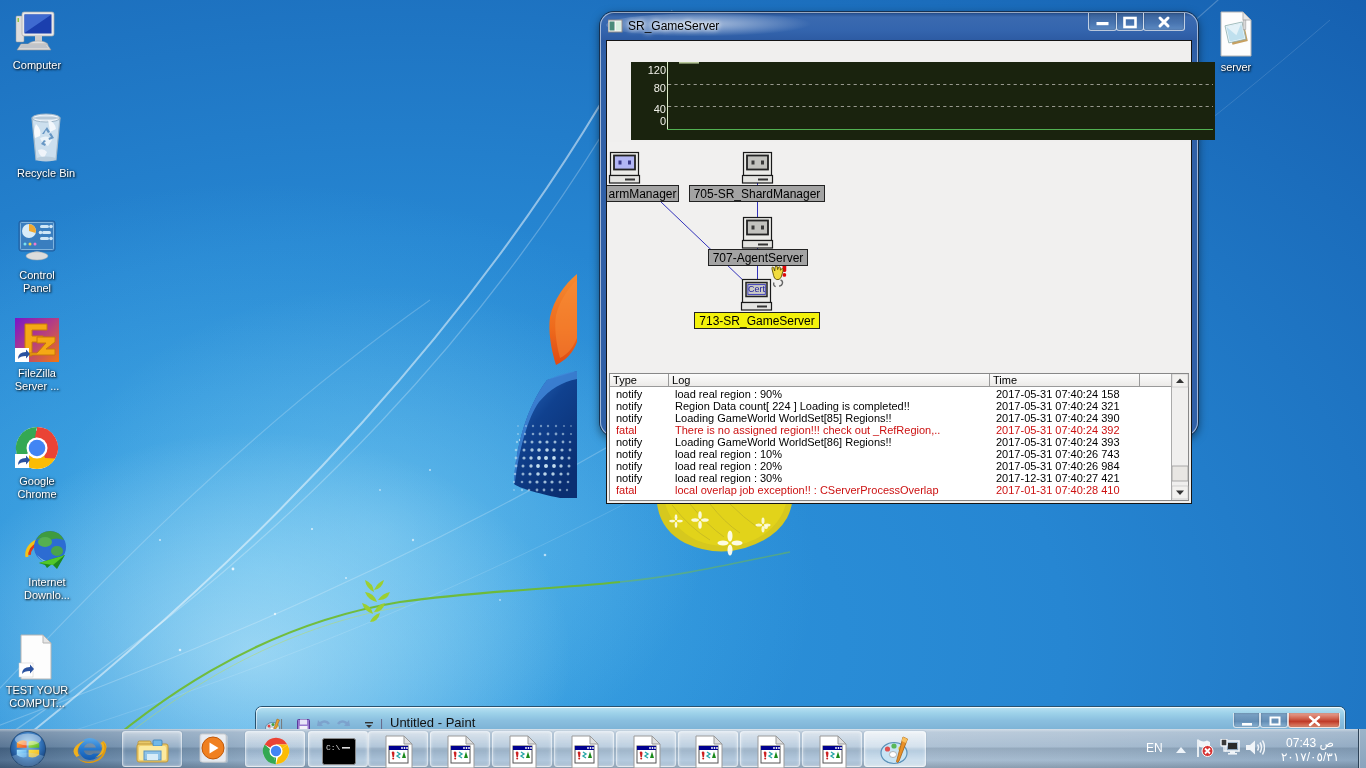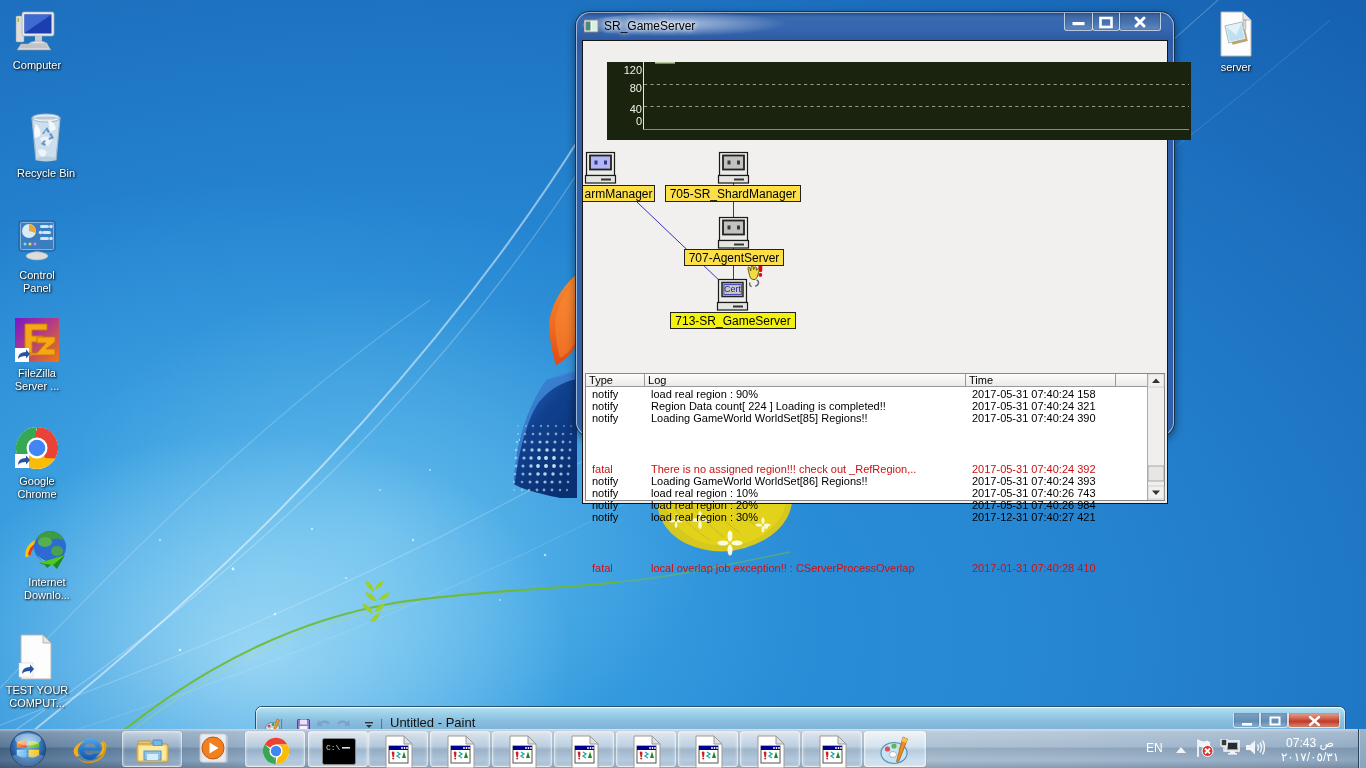--- a/index.html
+++ b/index.html
@@ -6,38 +6,38 @@
   html,body { width:1366px; height:768px; overflow:hidden; font-family:"Liberation Sans", sans-serif; }
   #desktop { position:absolute; left:0; top:0; width:1366px; height:768px;
     background:
       radial-gradient(ellipse 440px 310px at 255px 655px, rgba(215,244,253,0.55), rgba(215,244,253,0) 72%),
       radial-gradient(ellipse 470px 350px at 380px 530px, rgba(170,228,250,0.30), rgba(170,228,250,0) 70%),
       radial-gradient(ellipse 820px 570px at 260px 570px, rgba(95,198,244,0.55), rgba(95,198,244,0) 68%),
       radial-gradient(ellipse 1900px 1150px at 400px 640px, #2f98de 0%, #2686d2 35%, #1b6dbc 62%, #1257a8 85%, #0e4c9a 100%);
   }
   .dicon { position:absolute; width:76px; text-align:center; color:#fff; font-size:11px; text-shadow:1px 1px 2px rgba(0,0,0,0.9), 0 0 3px rgba(0,0,0,0.6); line-height:13px; }
   .dicon .ic { margin:0 auto; }
-  .win { position:absolute; left:576px; top:12px; width:598px; height:424px;
+  .win { position:absolute; left:600px; top:12px; width:598px; height:424px;
     border-radius:14px;
     background:linear-gradient(180deg,#16386a 0px, #2a5698 2px, #3a6ab0 5px, #3465ae 18px, #2d5ba3 28px, #3060a7 45px, #3060a7 100%);
     box-shadow: 0 0 0 1px #163050, 0 3px 10px rgba(0,0,0,0.55), inset 0 0 0 1px rgba(255,255,255,0.55);
   }
   .win::before { content:""; position:absolute; left:6px; top:1px; width:210px; height:24px; border-radius:50%;
     background:radial-gradient(ellipse at 42% 45%, rgba(255,255,255,0.62), rgba(255,255,255,0) 68%); }
   .titlebar { position:absolute; left:0; top:0; right:0; height:29px; color:#000; font-size:12px; }
   .client { position:absolute; left:7px; top:29px; width:584px; height:462px; background:#f0efee; box-shadow:0 0 0 1px #151515; }
   .menubar { position:absolute; left:0; top:0; width:584px; height:19px;
     background:linear-gradient(180deg,#ffffff 0%, #f5f6f8 50%, #e3e8f0 100%); border-bottom:1px solid #fdfdfd;
     font-size:12px; color:#666; }
   .menubar span { display:inline-block; padding:3px 9px 0 9px; }
   .chart { position:absolute; left:0px; top:21px; width:584px; height:78px; background:#1a230e;margin-left:24px; }
   .diagram { position:absolute; left:0; top:101px; width:584px; height:230px; background:#f1f0ef; }
   .logwrap { position:absolute; left:2px; top:332px; width:580px; height:128px; background:#fff; border:1px solid #888; }
-  .red { color:#cc1111;margin-top:39px; }
-  .nodelbl { position:absolute; height:17px; border:1px solid #222; background:#fde047; font-size:12px; text-align:center; line-height:16px; color:#000; white-space:nowrap; overflow:hidden; }
+  .red { color:#cc1111; }
+  .nodelbl { position:absolute; height:17px; border:1px solid #222; background:#a3a3a3; font-size:12px; text-align:center; line-height:16px; color:#000; white-space:nowrap; overflow:hidden; }
   .loghead { position:absolute; left:0; top:0; height:13px; width:563px; background:#f0efee; }
   .hcell { border-right:1px solid #999; border-bottom:1px solid #999; font-size:11px; line-height:13px; background:linear-gradient(180deg,#fcfcfc,#eceae8); }
   .logbody { position:absolute; left:0; top:14px; width:563px; }
   .lrow { position:relative; height:12px; font-size:11px; line-height:12px; white-space:nowrap; }
   .lrow i { font-style:normal; position:absolute; left:6px; }
   .lrow b { font-weight:normal; position:absolute; left:65px; }
   .lrow u { text-decoration:none; position:absolute; left:386px; }
   .vsb { position:absolute; right:0; top:0; width:17px; height:126px; background:#f0efee; border-left:1px solid #aaa; }
   #paintwin { position:absolute; left:256px; top:707px; width:1089px; height:30px;
     border-radius:6px 6px 0 0; font-size:12px;

